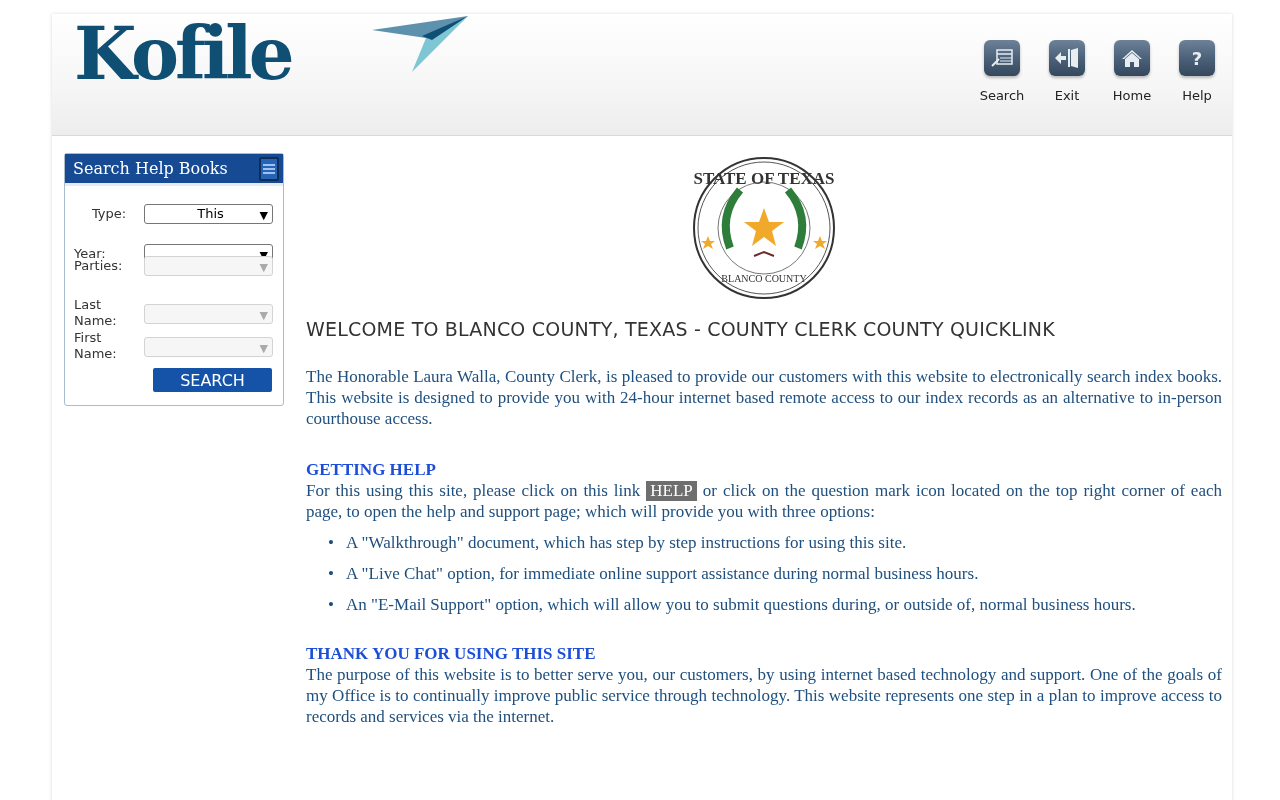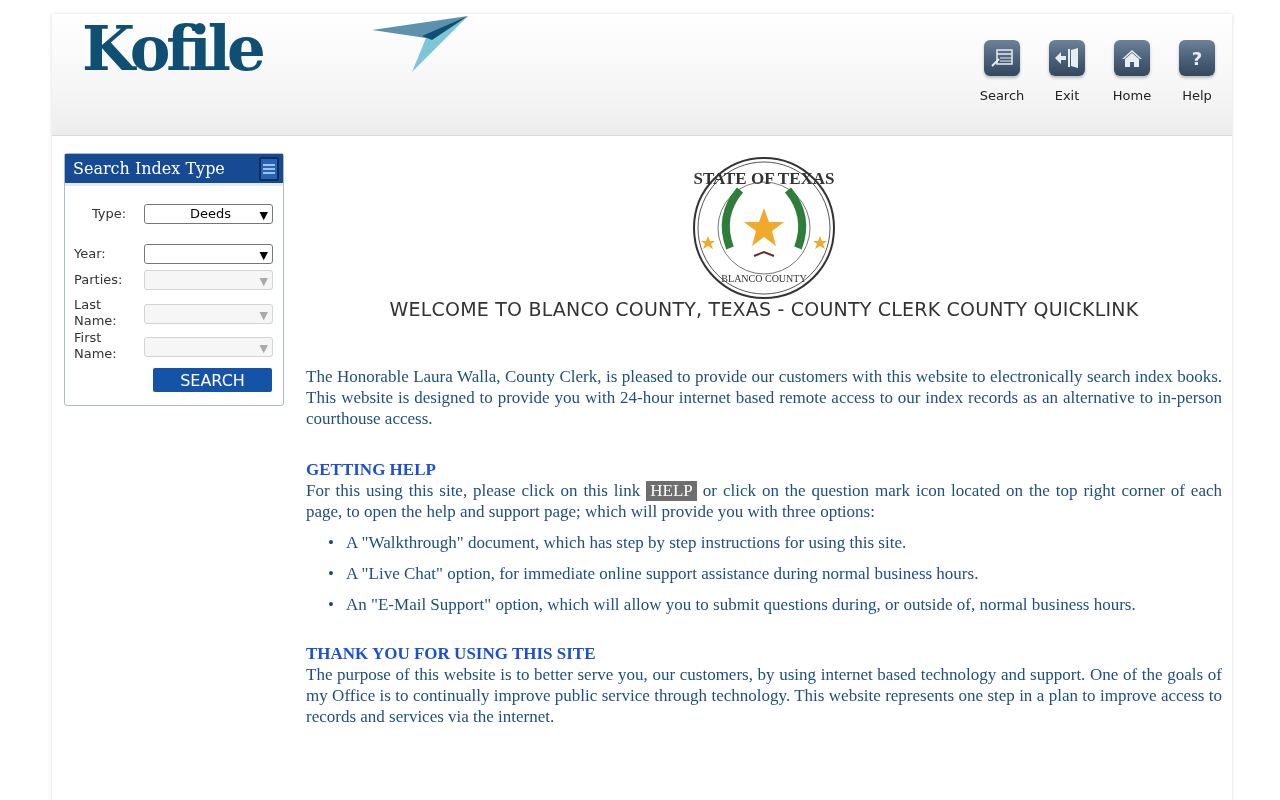--- a/index.html
+++ b/index.html
@@ -14,23 +14,23 @@
     .header {
       position: absolute; left: 0; top: 0; width: 1180px; height: 122px;
       background: linear-gradient(to bottom, #ffffff 0%, #f6f6f6 60%, #ededed 100%);
       border-bottom: 1px solid #d9d9d9;
       border-radius: 6px 6px 0 0;
     }
     .logo {
       position: absolute; left: 14px; top: 0px; height: 110px; width: 400px;
     }
     .logo-text {
-      position: absolute; left: 16px; top: 4px;
+      position: absolute; left: 8px; top: 4px;
       font-family: "DejaVu Serif", serif; font-weight: bold;
-      font-size: 61px; letter-spacing: -4px; color: #0f4f73;
+      font-size: 72px; letter-spacing: -4px; color: #0f4f73;
       line-height: 1;
     }
     .logo-wing { position: absolute; left: 306px; top: 2px; }
 
     .nav { position: absolute; right: 12px; top: 26px; display: flex; gap: 19px; }
     .nav-item { width: 46px; display: flex; flex-direction: column; align-items: center; cursor: pointer; }
     .nav-btn {
       width: 36px; height: 36px; border-radius: 6px;
       background: linear-gradient(to bottom, #6d8298 0%, #4c627a 50%, #34475d 100%);
       box-shadow: 0 2px 3px rgba(0,0,0,0.25);
@@ -67,21 +67,21 @@
 
     .search-btn {
       position: absolute; left: 88px; top: 214px; width: 119px; height: 24px;
       background: #1553a8; border-radius: 2px; color: #fff; font-size: 16px;
       display: flex; align-items: center; justify-content: center; cursor: pointer;
     }
 
     .main { position: absolute; left: 254px; top: 140px; width: 916px; }
     .seal { position: absolute; left: 384px; top: 2px; width: 148px; height: 144px; }
     .welcome {
-      position: absolute; left: 0; top: 144px; width: 916px; text-align: center;
+      position: absolute; left: 0; top: 164px; width: 916px; text-align: left;
       font-size: 19px; color: #333; letter-spacing: 0.2px;
     }
     .content {
       position: absolute; left: 0; top: 212px; width: 916px;
       font-family: "Liberation Serif", serif; font-size: 17px; color: #1e4f7e; line-height: 21px;
       text-align: justify;
     }
     .content p { margin-bottom: 10px; }
     .section-title { font-weight: bold; font-size: 17px; color: #1d4ed8; margin-top: 30px; }
     .help-link {
@@ -140,45 +140,45 @@
       </div>
       <div class="nav-item">
         <div class="nav-btn">?</div>
         <div class="nav-label">Help</div>
       </div>
     </div>
   </div>
 
   <div class="sidebar-panel">
     <div class="panel-header">
-      <span class="panel-title">Search Index Type</span>
+      <span class="panel-title">Search Help Books</span>
       <div class="panel-icon">
           <span></span>
           <span></span>
           <span></span>
         </div>
     </div>
 
     <div class="form-row" style="top:52px;text-align:center;">
       <span class="form-label">Type:</span>
       <div class="form-select" style="top:-2px;">
-        <span>Deeds</span>
+        <span>This</span>
         <span class="chev">▼</span>
       </div>
     </div>
 
     <div class="form-row" style="top:92px;">
       <span class="form-label">Year:</span>
       <div class="form-select" style="top:-2px;">
         <span></span>
         <span class="chev">▼</span>
       </div>
     </div>
 
-    <div class="form-row" style="top:118px;">
+    <div class="form-row" style="top:104px;">
       <span class="form-label">Parties:</span>
       <div class="form-select disabled" style="top:-2px;">
         <span></span>
         <span class="chev">▼</span>
       </div>
     </div>
 
     <div class="form-row" style="top:143px;">
       <span class="form-label" style="width:60px;">Last Name:</span>
       <div class="form-select disabled" style="top:7px;">

